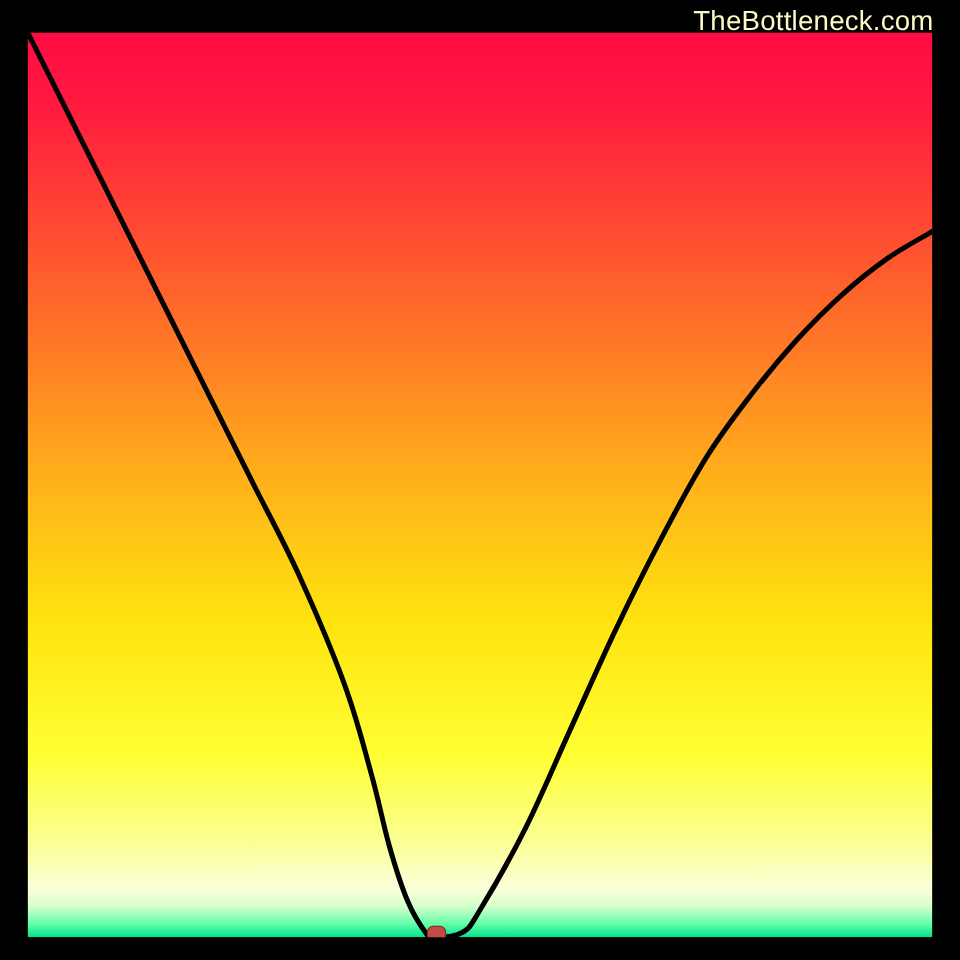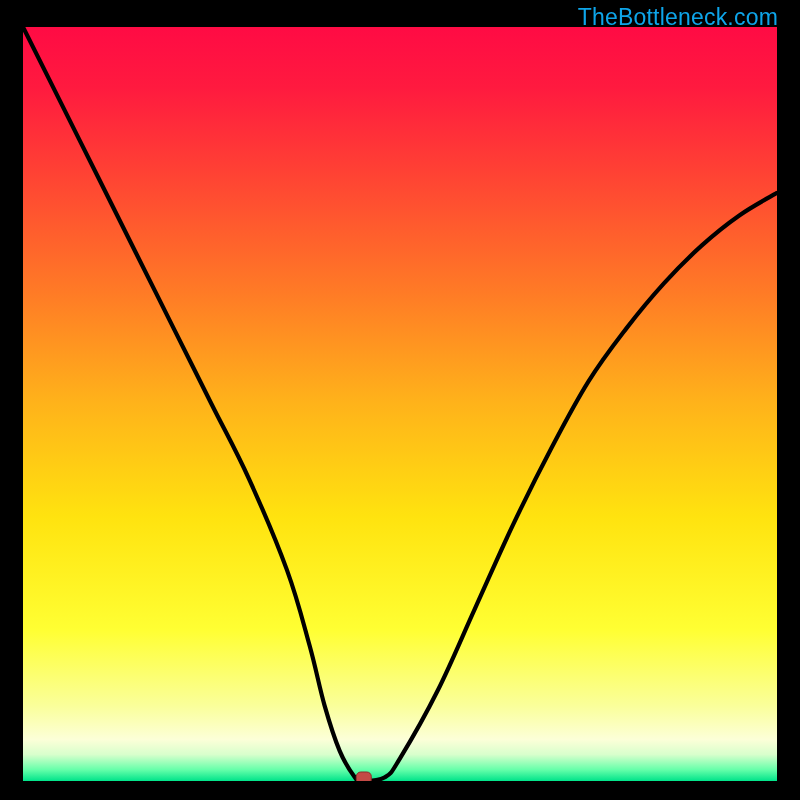--- a/index.html
+++ b/index.html
@@ -16,21 +16,21 @@
     left: 23px;
     top: 27px;
     width: 754px;
     height: 754px;
     background: #000;
   }
   .watermark {
     position: absolute;
     top: 4px;
     right: 22px;
-    color: #0ea5e9;
+    color: #fef9c3;
     font-size: 23px;
     font-weight: 500;
     letter-spacing: 0.2px;
     font-family: Arial, Helvetica, sans-serif;
   }
   svg {
     display: block;
   }
 </style>
 </head>

